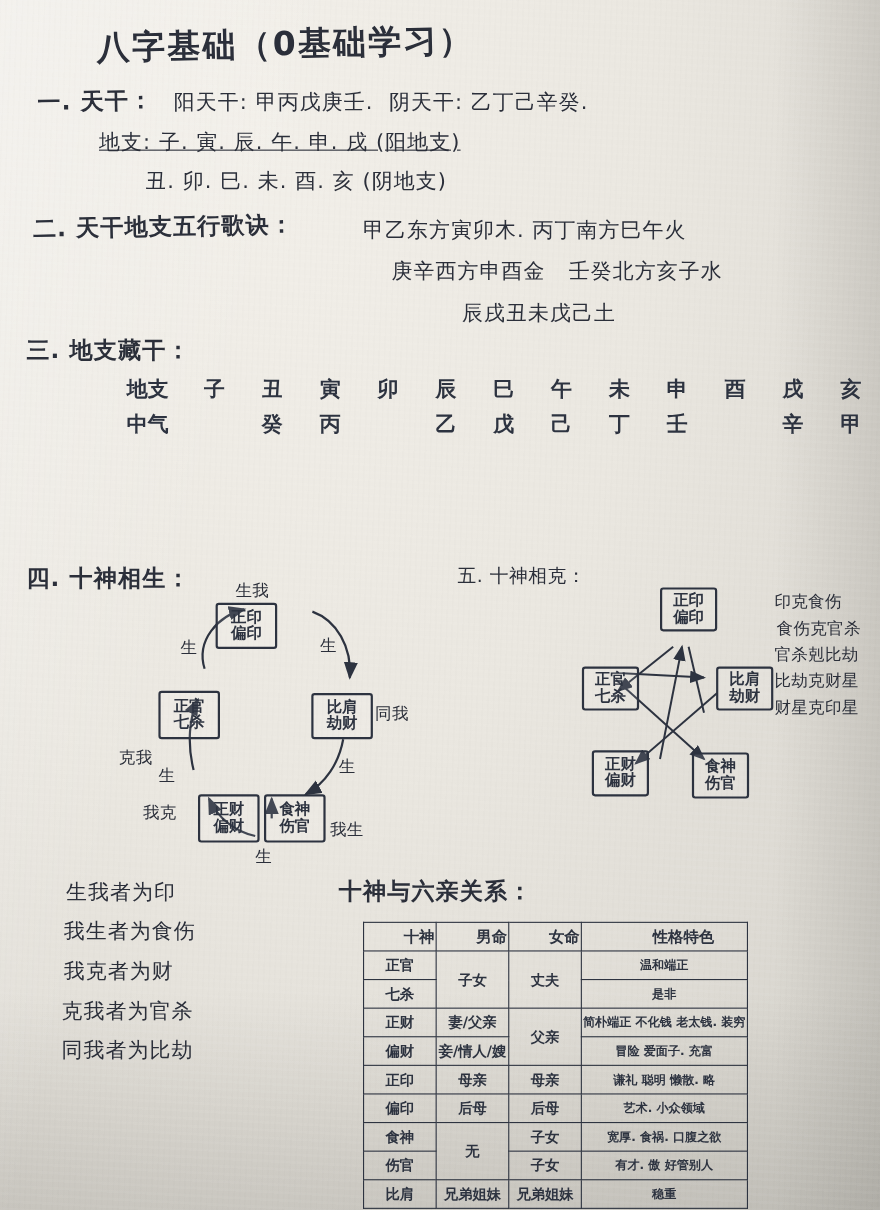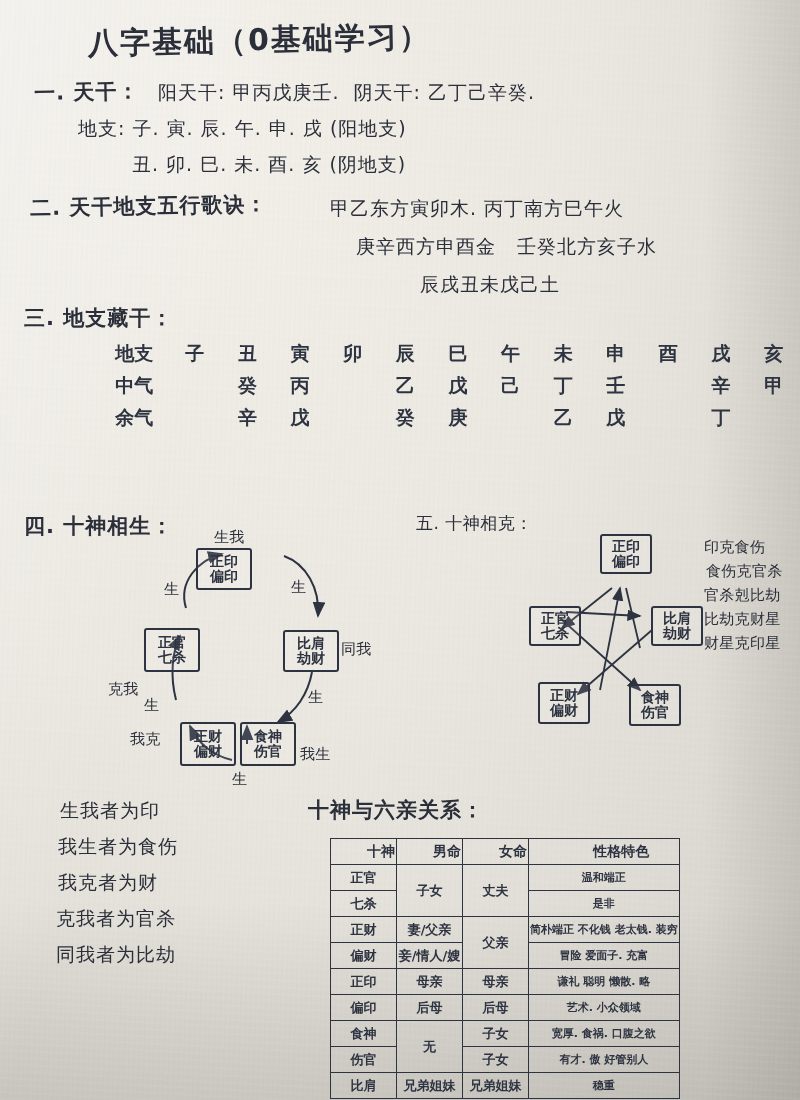--- a/index.html
+++ b/index.html
@@ -156,21 +156,21 @@
 </style>
 </head>
 <body>
 
 <div id="page">
 
   <div class="hw t-title" style="left:88px; top:20px;">八字基础（0基础学习）</div>
 
   <div class="hw t-sec" style="left:34px; top:78px; transform:rotate(-1deg);">一. 天干：</div>
   <div class="hw t-body" style="left:158px; top:80px;">阳天干: 甲丙戊庚壬.  阴天干: 乙丁己辛癸.</div>
-  <div class="hw t-body" style="left:78px; top:116px;">地支: 子. 寅. 辰. 午. 申. 戌 (阳地支)</div>
+  <div class="hw t-body" style="left:90px; top:116px;text-decoration:underline;">地支: 子. 寅. 辰. 午. 申. 戌 (阳地支)</div>
   <div class="hw t-body" style="left:132px; top:152px;">丑. 卯. 巳. 未. 酉. 亥 (阴地支)</div>
 
   <div class="hw t-sec" style="left:30px; top:192px; transform:rotate(-1deg);">二. 天干地支五行歌诀：</div>
   <div class="hw t-body" style="left:330px; top:196px;">甲乙东方寅卯木. 丙丁南方巳午火</div>
   <div class="hw t-body" style="left:356px; top:234px;">庚辛西方申酉金   壬癸北方亥子水</div>
   <div class="hw t-body" style="left:420px; top:272px;">辰戌丑未戊己土</div>
 
   <div class="hw t-sec" style="left:24px; top:304px;">三. 地支藏干：</div>
 
   <div id="cangan">
@@ -199,35 +199,20 @@
         <td class="col"></td>
         <td class="col">乙</td>
         <td class="col">戊</td>
         <td class="col">己</td>
         <td class="col">丁</td>
         <td class="col">壬</td>
         <td class="col"></td>
         <td class="col">辛</td>
         <td class="col">甲</td>
       </tr>
-      <tr>
-        <td class="lbl">余气</td>
-        <td class="col"></td>
-        <td class="col">辛</td>
-        <td class="col">戊</td>
-        <td class="col"></td>
-        <td class="col">癸</td>
-        <td class="col">庚</td>
-        <td class="col"></td>
-        <td class="col">乙</td>
-        <td class="col">戊</td>
-        <td class="col"></td>
-        <td class="col">丁</td>
-        <td class="col"></td>
-      </tr>
     </tbody>
       </table>
   </div>
 
   <div class="hw t-sec" style="left:24px; top:512px;">四. 十神相生：</div>
 
   <div class="hw t-sm" style="left:416px; top:512px;">五. 十神相克：</div>
 
   <svg class="lines">
     <defs>

